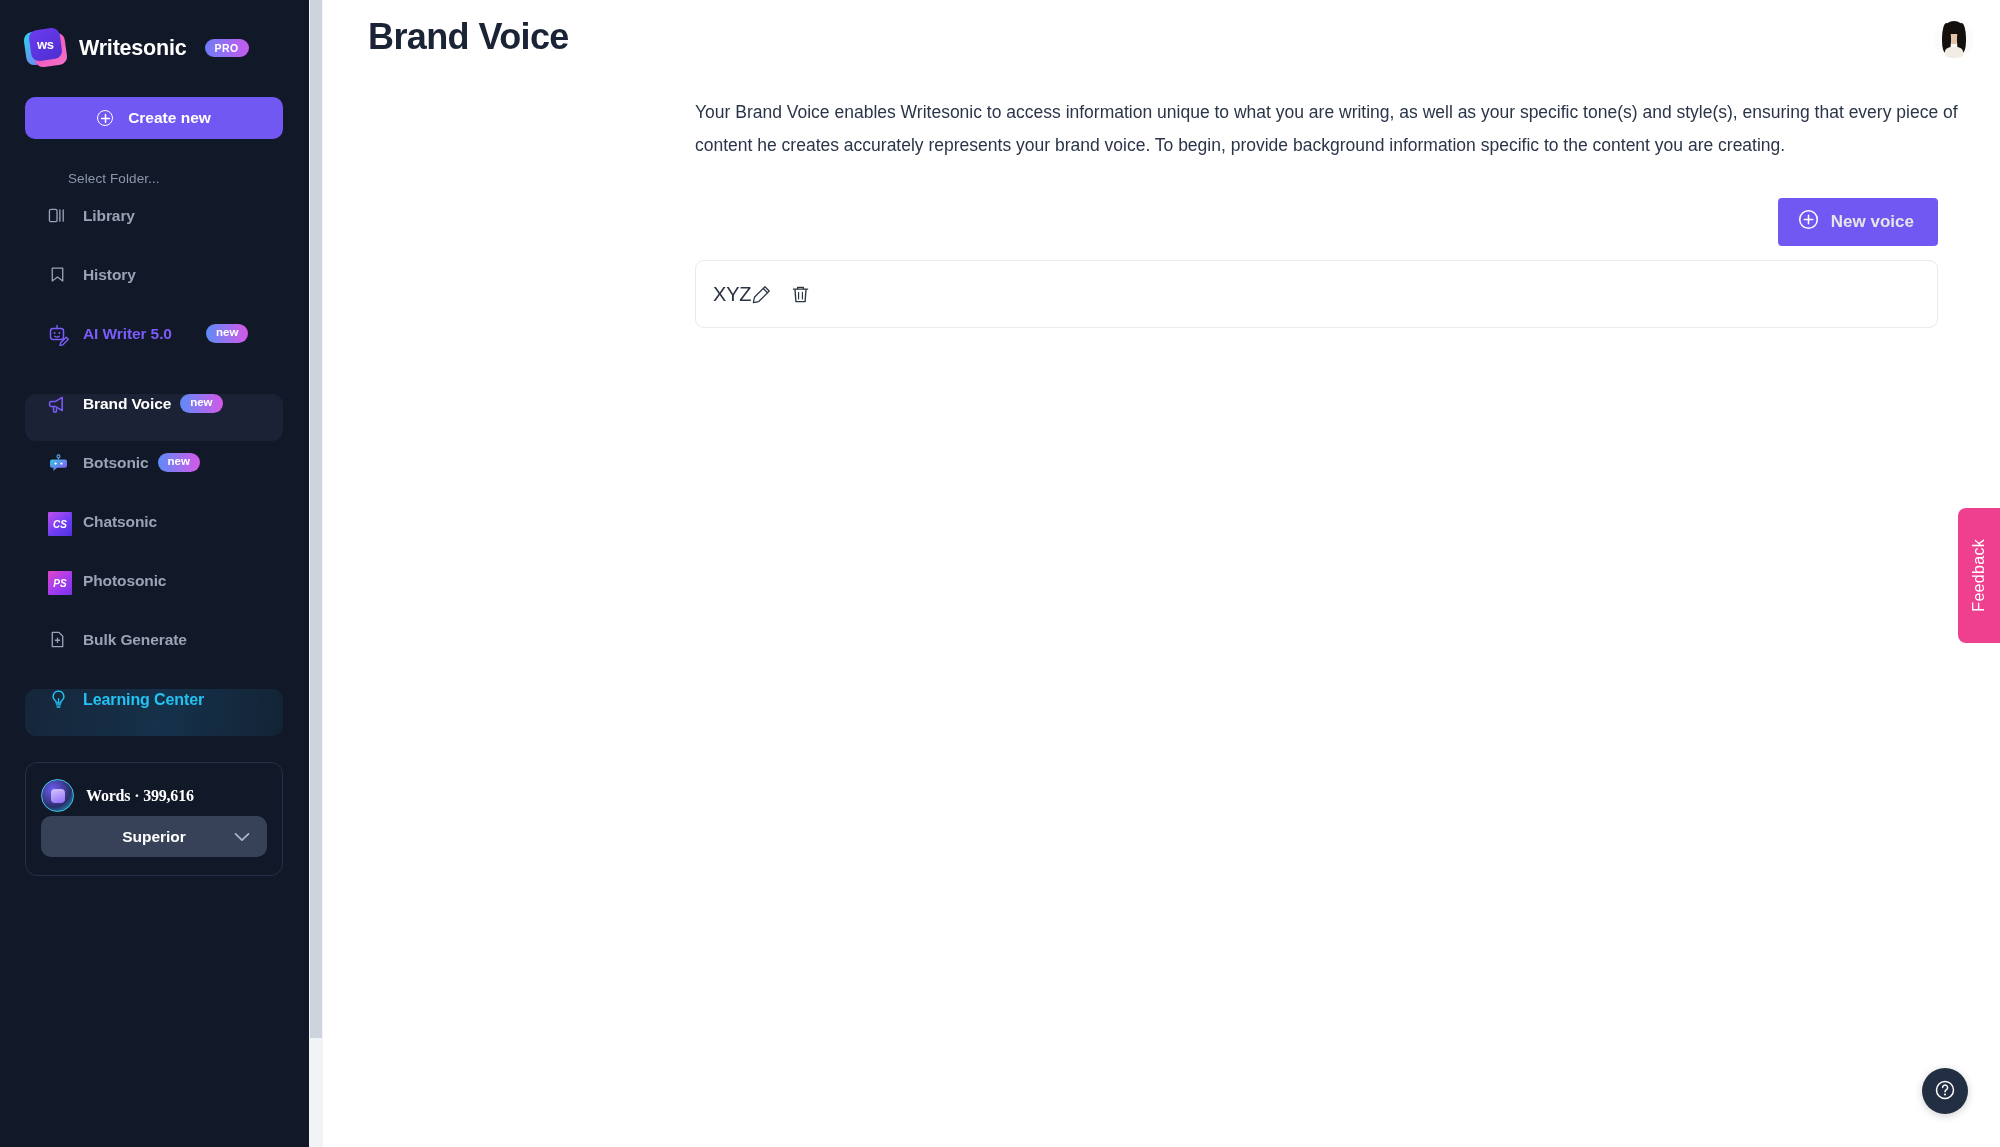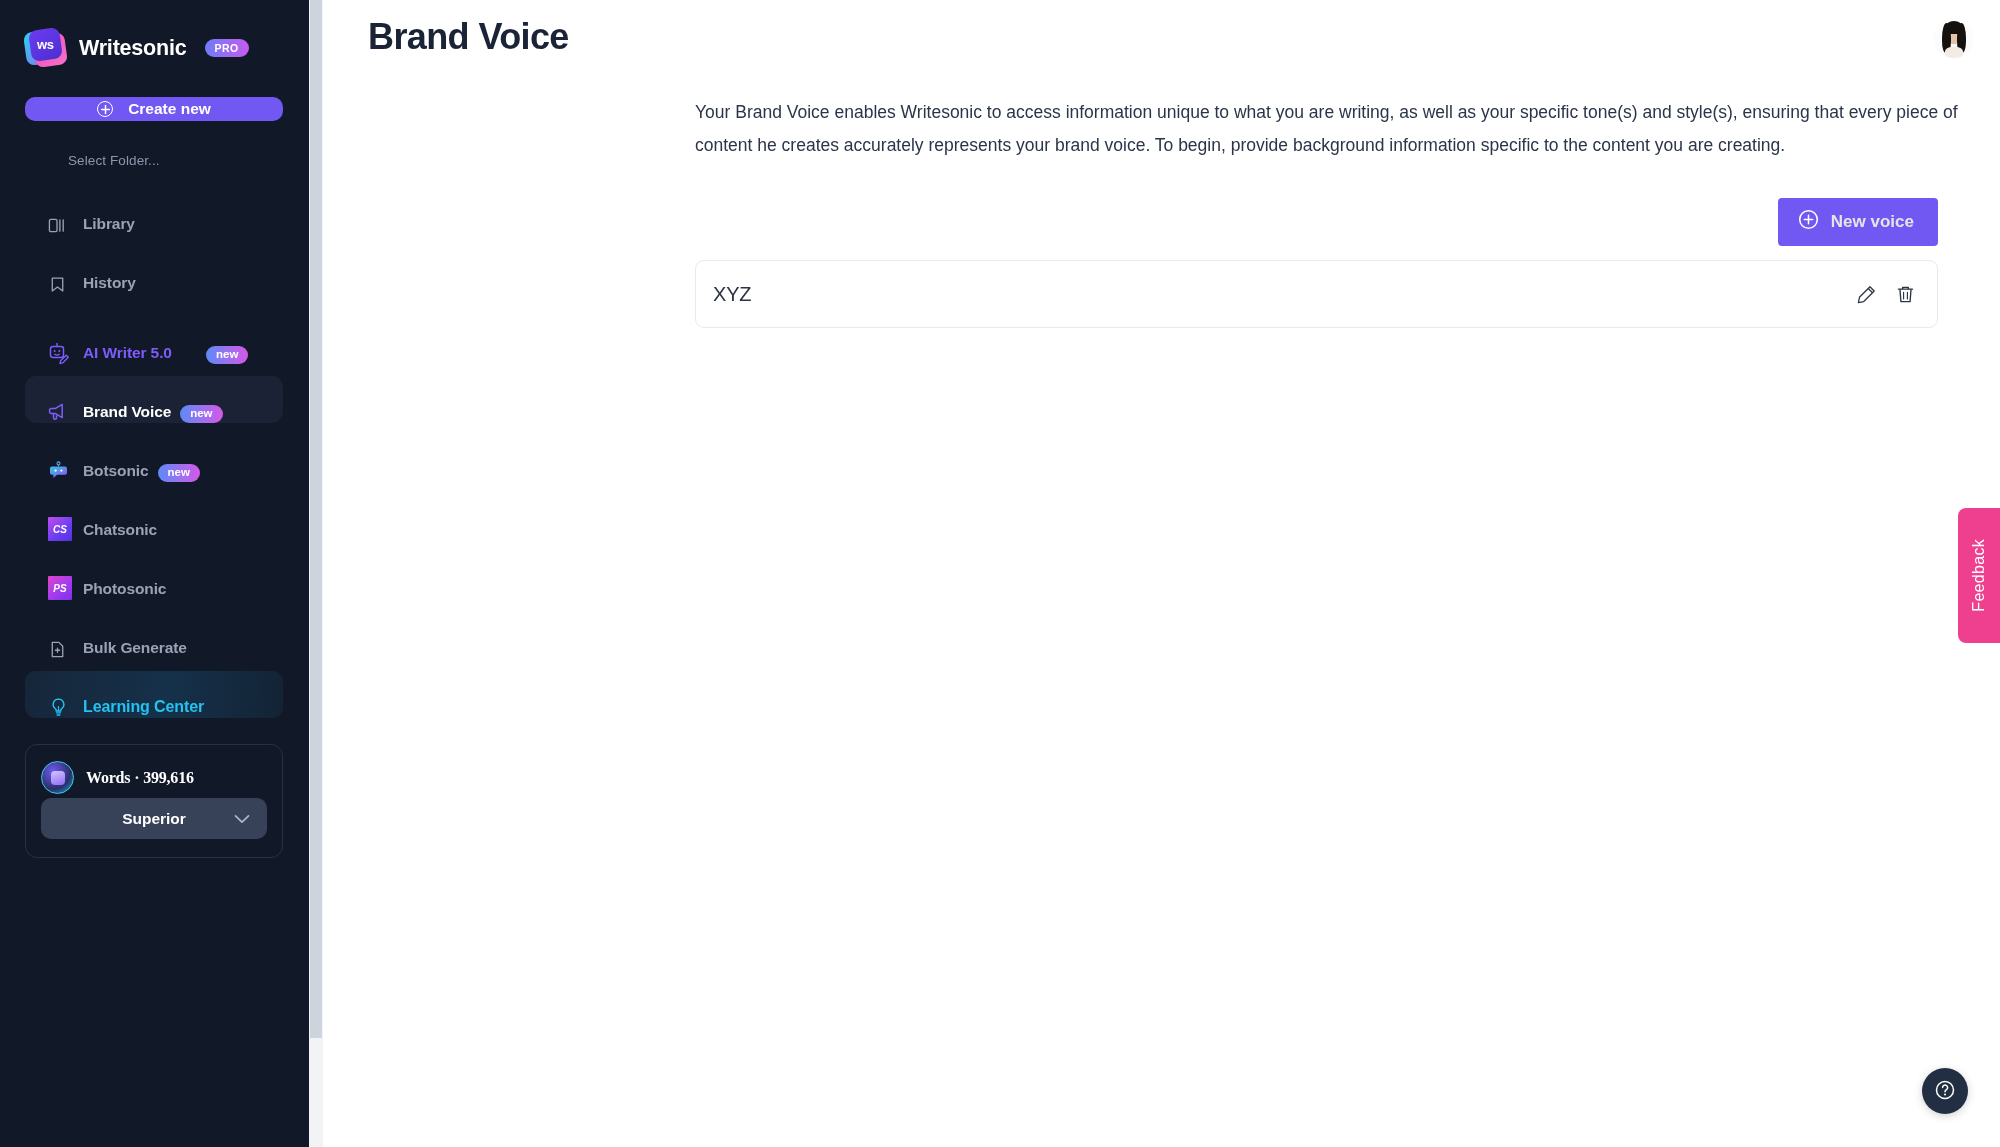--- a/index.html
+++ b/index.html
@@ -69,41 +69,41 @@
     margin-left: 7px;
     background: linear-gradient(90deg,#6f7cf7 0%,#c55bef 100%);
     color: #ffffff; font-size: 10.5px; font-weight: 800;
     padding: 3px 10px 3px 10px; border-radius: 999px; letter-spacing: .5px;
     display: inline-block;
   }
 
   
   .create-new {
     margin: 23px 25px 0 25px;
-    height: 24px;
+    height: 42px;
     background: #7158f2;
     border-radius: 10px;
     color: #fff; font-size: 15.5px; font-weight: 700;
     display: flex; align-items: center; justify-content: center; gap: 15px;
     border: none; cursor: pointer;
   }
   .plus-circle {
     width: 16px; height: 16px; border-radius: 50%; border: 1.6px solid #fff;
     display:flex;align-items:center;justify-content:center; flex:0 0 16px;
   }
   .plus-circle::before { content:""; position:absolute; }
 
   .select-folder {
     color: #8d97ad; font-size: 13.5px; font-weight: 500;
     padding: 32px 0 0 32px; letter-spacing: .1px; margin-left: 36px;
   }
 
   .nav { margin-top: 14px; display:flex; flex-direction: column; }
   .nav-item {
-    display: flex; align-items: flex-end;
+    display: flex; align-items: flex-start;
     height: 47px;
     margin: 6px 25px;
     padding-left: 23px;
     border-radius: 11px;
     cursor: pointer;
     position: relative;
   }
   .nav-item .ic { width: 26px; flex: 0 0 26px; display:flex; align-items:center; justify-content:flex-start; }
   .nav-item .lbl {
     margin-left: 9px;
@@ -231,21 +231,21 @@
     background: #7158f2; border: none; border-radius: 4px;
     color: #e5e5e5; font-size: 17px; font-weight: 700;
     display:flex; align-items:center; gap: 12px; cursor: pointer;
   }
 
   .voice-list { position: absolute; left: 372px; top: 260px; right: 62px; }
   .voice-card {
     height: 68px;
     border: 1px solid #e7eaee; border-radius: 9px;
     background: #fff;
-    display:flex; align-items:center; justify-content: space-between;
+    display:flex; align-items:center; justify-content: flex-start;
     padding: 0 21px 0 17px;
   }
   .voice-name { font-size: 20px; color: #2b3444; font-weight: 400; letter-spacing: -.2px; }
   .voice-actions { display:flex; align-items:center; gap: 18px; }
   .icon-btn { cursor: pointer; display:flex; align-items:center; }
 
   
   .feedback-tab {
     position: absolute; right: 0; top: 508px;
     width: 42px; height: 135px;

